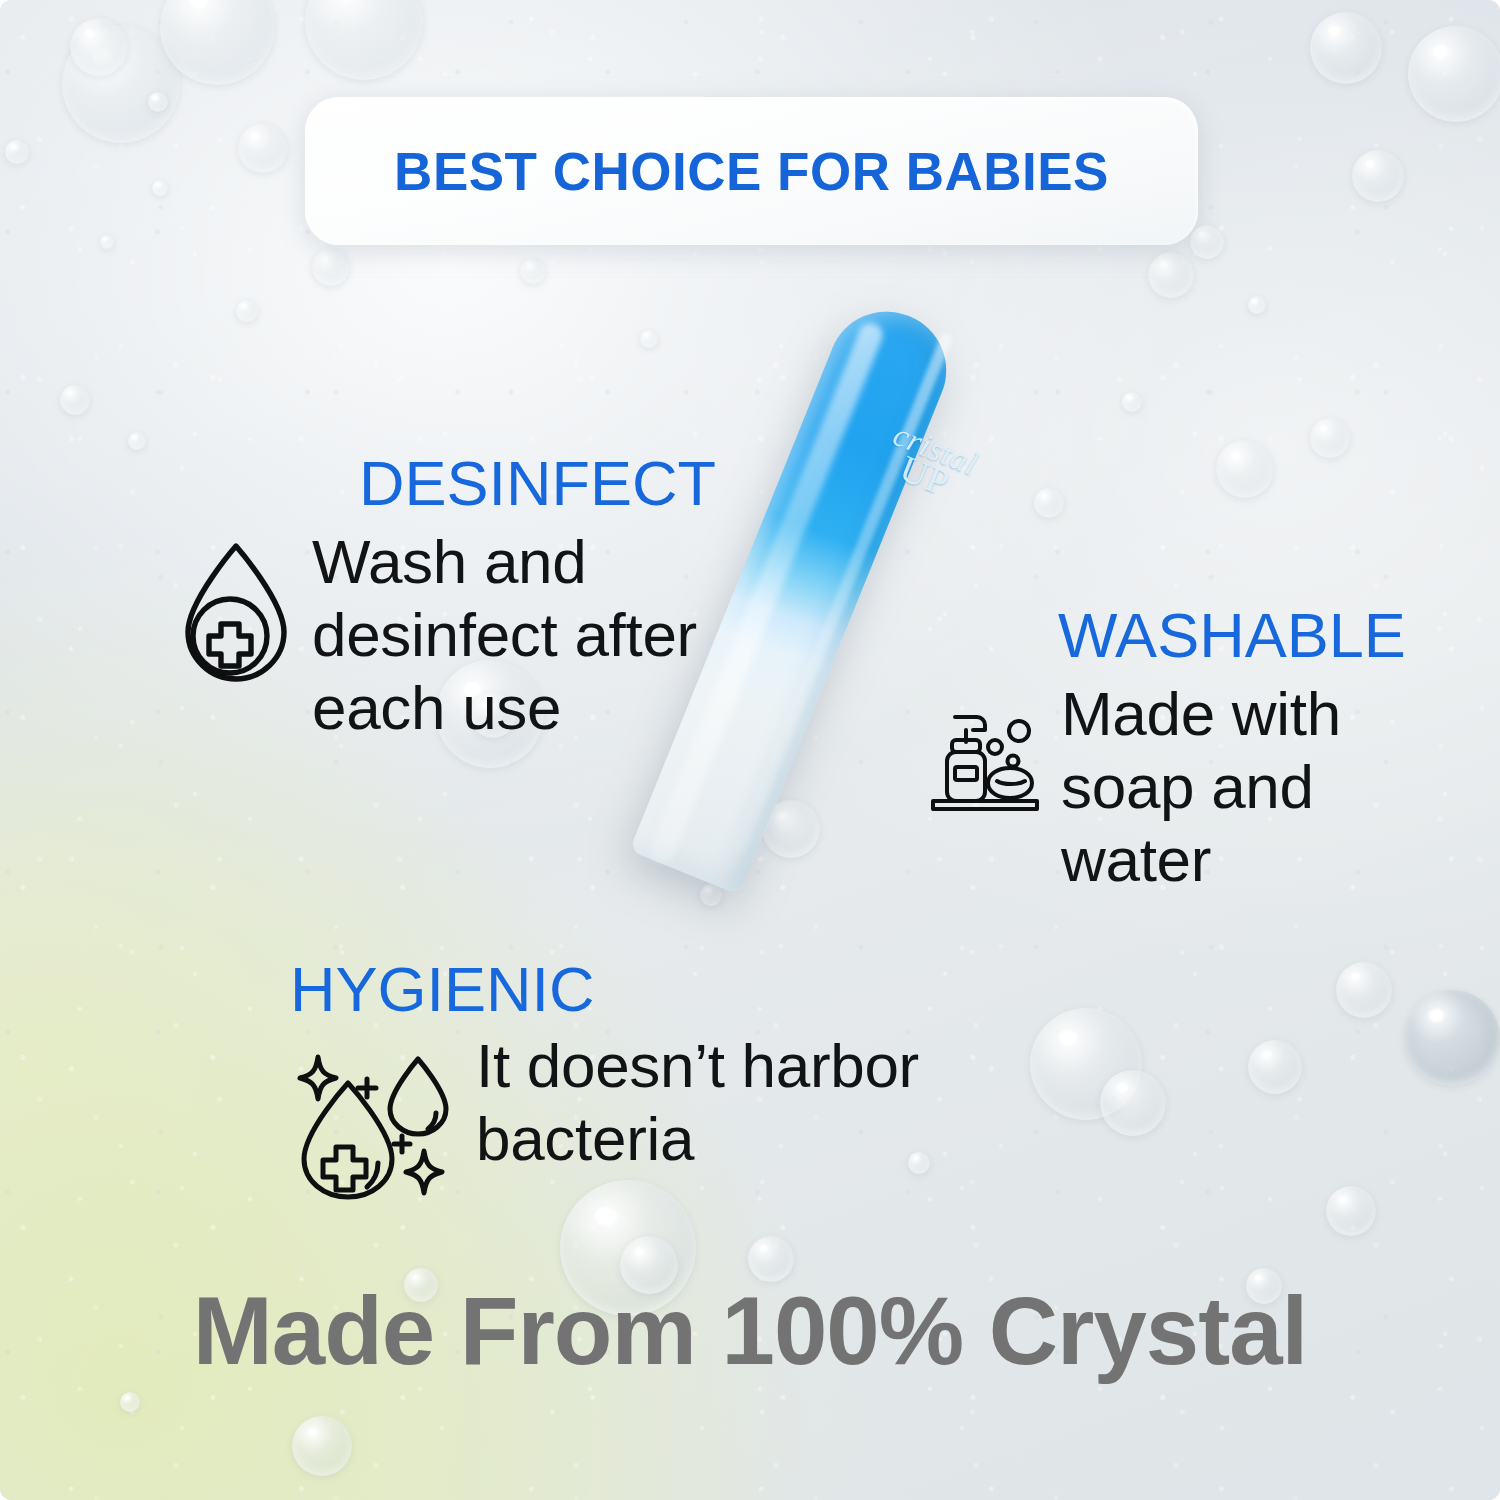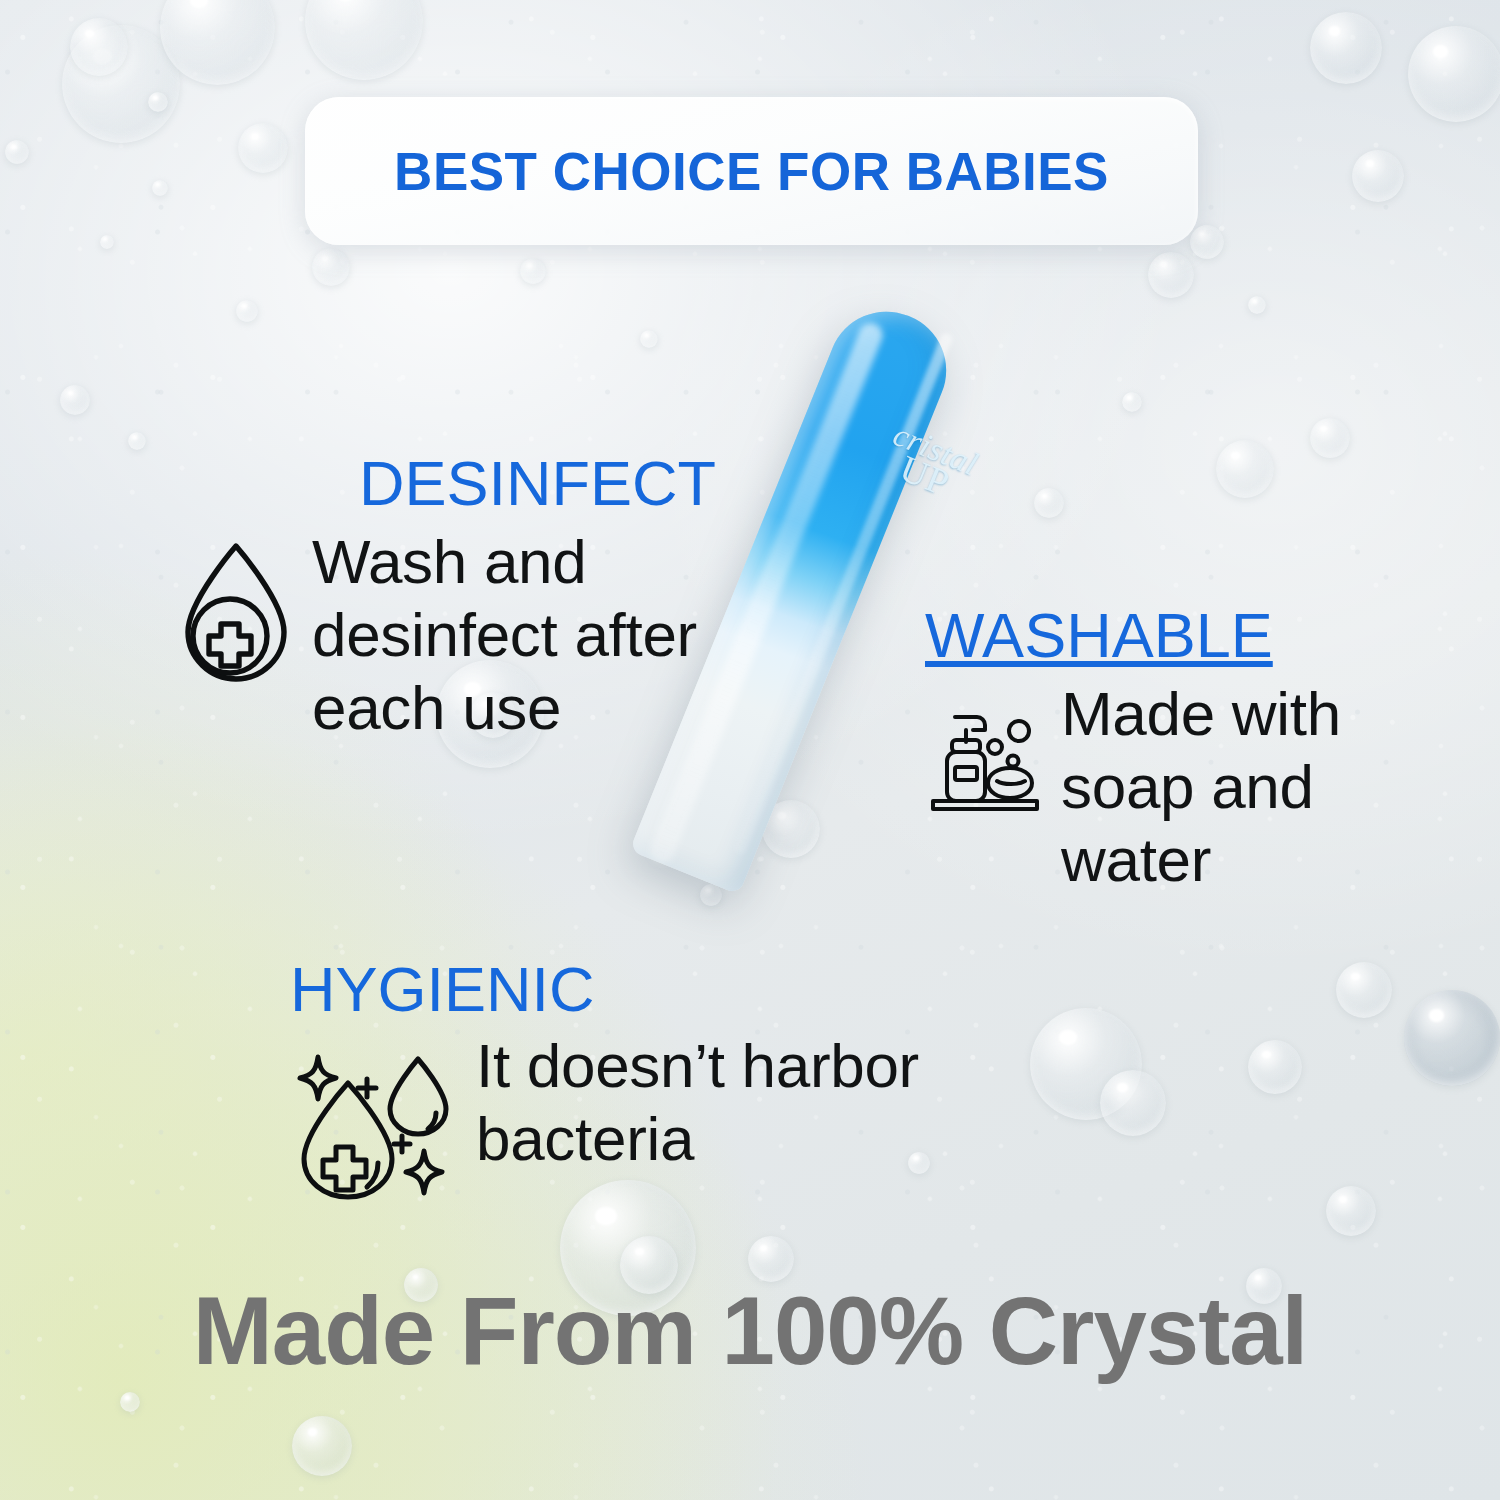--- a/index.html
+++ b/index.html
@@ -6,20 +6,21 @@
   body{
     width:1500px;height:1500px;
     font-family:"Liberation Sans",sans-serif;
     overflow:hidden;
   }
   #stage{
     position:relative;
     width:1500px;height:1500px;
     overflow:hidden;
     background:#dde3e7;
+    border-radius:12px;
   }
 
   
   .bg-base{
     position:absolute;inset:0;
     background:
       radial-gradient(circle at 8% 92%, rgba(226,235,186,.92) 0%, rgba(226,235,186,.55) 16%, rgba(226,235,186,0) 34%),
       radial-gradient(circle at 2% 70%, rgba(233,239,205,.75) 0%, rgba(233,239,205,0) 28%),
       radial-gradient(circle at 26% 100%, rgba(231,238,203,.55) 0%, rgba(231,238,203,0) 26%),
       radial-gradient(ellipse 70% 55% at 30% 18%, rgba(255,255,255,.85) 0%, rgba(255,255,255,0) 70%),
@@ -178,21 +179,21 @@
 
   
   #feat-desinfect{left:180px;top:452px;}
   #feat-desinfect .feat-head{margin-left:103px;text-align:center;}
   #feat-desinfect .feat-row{margin-top:10px;}
   #feat-desinfect .feat-icon{margin-top:14px;}
   #feat-desinfect .feat-body{margin-left:20px;width:480px;}
 
   
   #feat-washable{left:925px;top:604px;}
-  #feat-washable .feat-head{text-decoration:underline;}
+  #feat-washable .feat-head{margin-left:133px;}
   #feat-washable .feat-row{margin-top:10px;}
   #feat-washable .feat-icon{margin-top:32px;}
   #feat-washable .feat-body{margin-left:18px;width:345px;}
 
   
   #feat-hygienic{left:290px;top:958px;}
   #feat-hygienic .feat-head{}
   #feat-hygienic .feat-row{margin-top:8px;}
   #feat-hygienic .feat-icon{margin-top:22px;}
   #feat-hygienic .feat-body{margin-left:14px;width:560px;}

